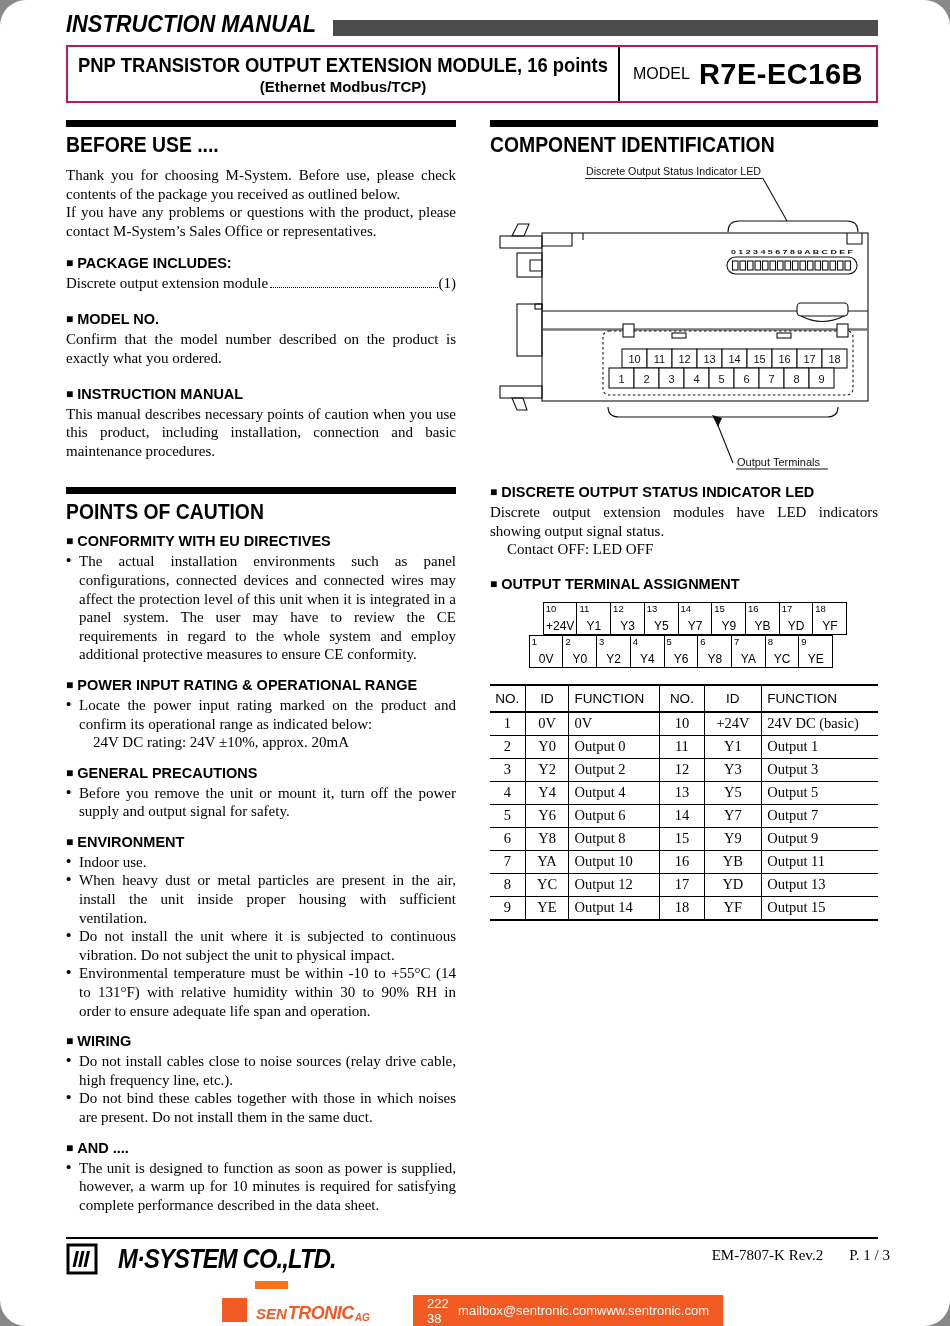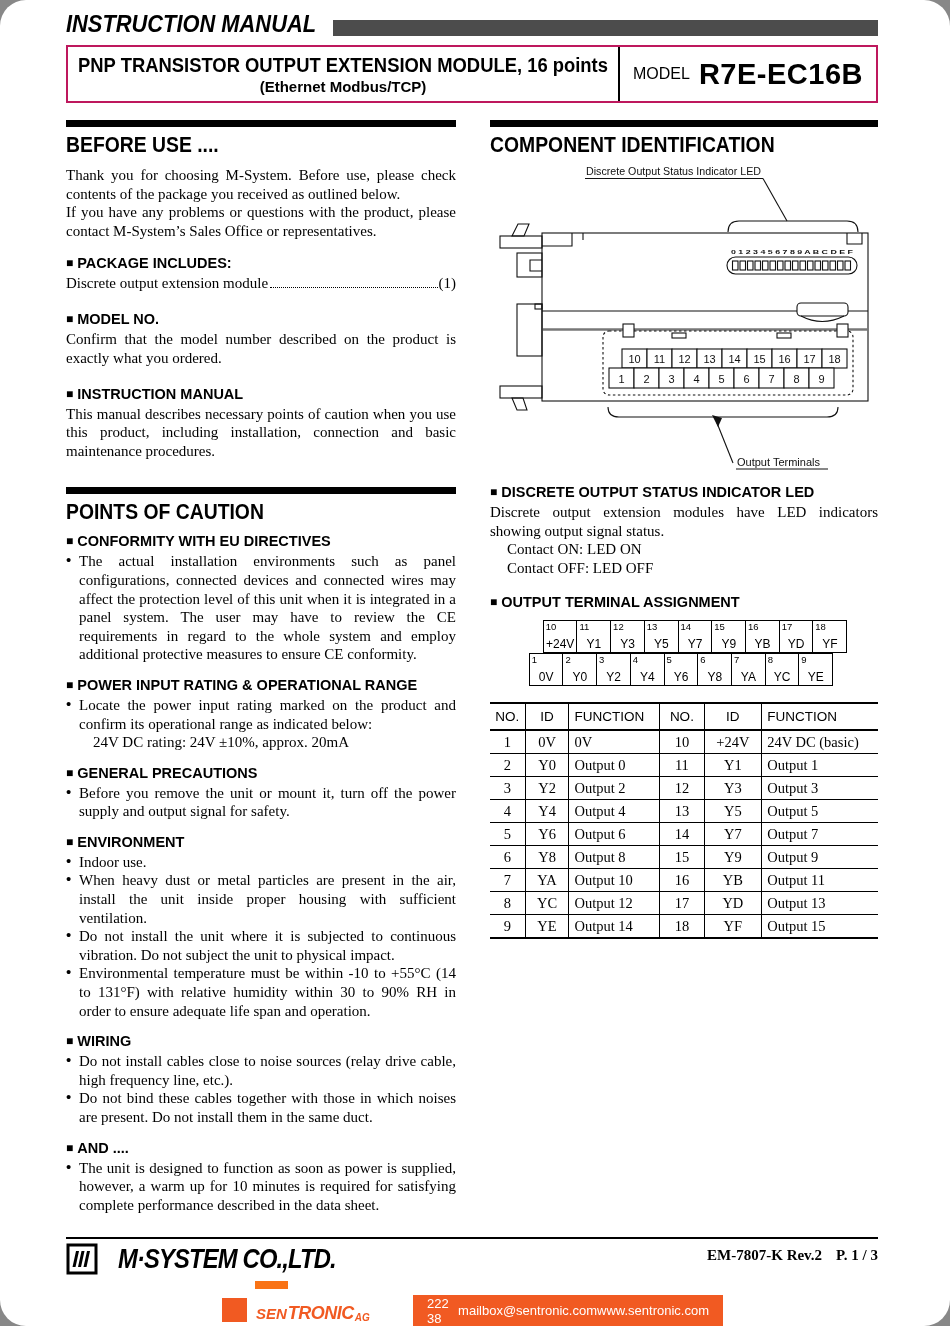--- a/index.html
+++ b/index.html
@@ -59,21 +59,21 @@
   .assign-table .fn{text-align:left;padding-left:5px;}
   .assign-table th.fn{text-align:left;padding-left:5px;}
   .assign-table .bl{border-left:1px solid #000;}
   .c1{width:34px}.c2{width:44px}.c3{width:86px}.c4{width:44px}.c5{width:58px}.c6{width:116px}
 
   
   .foot-rule{position:absolute;left:66px;top:1237px;width:812px;border-top:2px solid #000;}
   .foot-logo{position:absolute;left:66px;top:1243px;display:flex;align-items:center;gap:20px;}
   .company{font:italic 700 28px "Liberation Sans",sans-serif;transform:scaleX(.85);transform-origin:left;
            white-space:nowrap;letter-spacing:-1px;}
-  .foot-refs{position:absolute;right:72px;top:1247px;display:flex;gap:14px;font-size:15px;font-weight:bold;}
+  .foot-refs{position:absolute;right:60px;top:1247px;display:flex;gap:26px;font-size:15px;}
 
   .sentronic{position:absolute;left:222px;top:1295px;height:31px;display:flex;align-items:stretch;}
   .s-square{width:25px;height:24px;background:#f15a22;margin:3px 8px 0 0;}
   .s-logo{width:158px;display:flex;align-items:center;background:#fff;color:#f15a22;
           font-family:"Liberation Sans",sans-serif;font-style:italic;font-weight:700;}
   .s-sen{font-size:15px;border-top:8px solid #f97316;border-bottom:2px solid #f15a22;padding:16px 1px;}
   .s-tronic{font-size:18px;position:relative;top:3px;letter-spacing:-.5px;}
   .s-ag{font-size:10px;position:relative;top:7px;margin-left:1px;}
   .s-bar{width:310px;background:#f15a22;color:#fff;display:flex;align-items:center;
          justify-content:space-between;padding:0 14px;box-sizing:border-box;
@@ -263,21 +263,20 @@
         <text x="256.5" y="217">6</text>
         <text x="281.5" y="217">7</text>
         <text x="306.5" y="217">8</text>
         <text x="331.5" y="217">9</text>
       </g>
       <text x="247" y="300" font-size="11">Output Terminals</text>
     </svg>
 
     <div class="subhead" style="margin-top:8px"><span class="sq">■</span><span>DISCRETE OUTPUT STATUS INDICATOR LED</span></div>
     <p class="body">Discrete output extension modules have LED indicators showing output signal status.</p>
-    <div class="contact-line">Contact ON: LED ON</div>
     <div class="contact-line">Contact OFF: LED OFF</div>
 
     <div class="subhead" style="margin-top:17px"><span class="sq">■</span><span>OUTPUT TERMINAL ASSIGNMENT</span></div>
 
     <div class="tstrip">
       <div class="trow trow-top">
 
       <div class="tcell">
             <span class="tno">10</span>
             <span class="tid">+24V</span>

